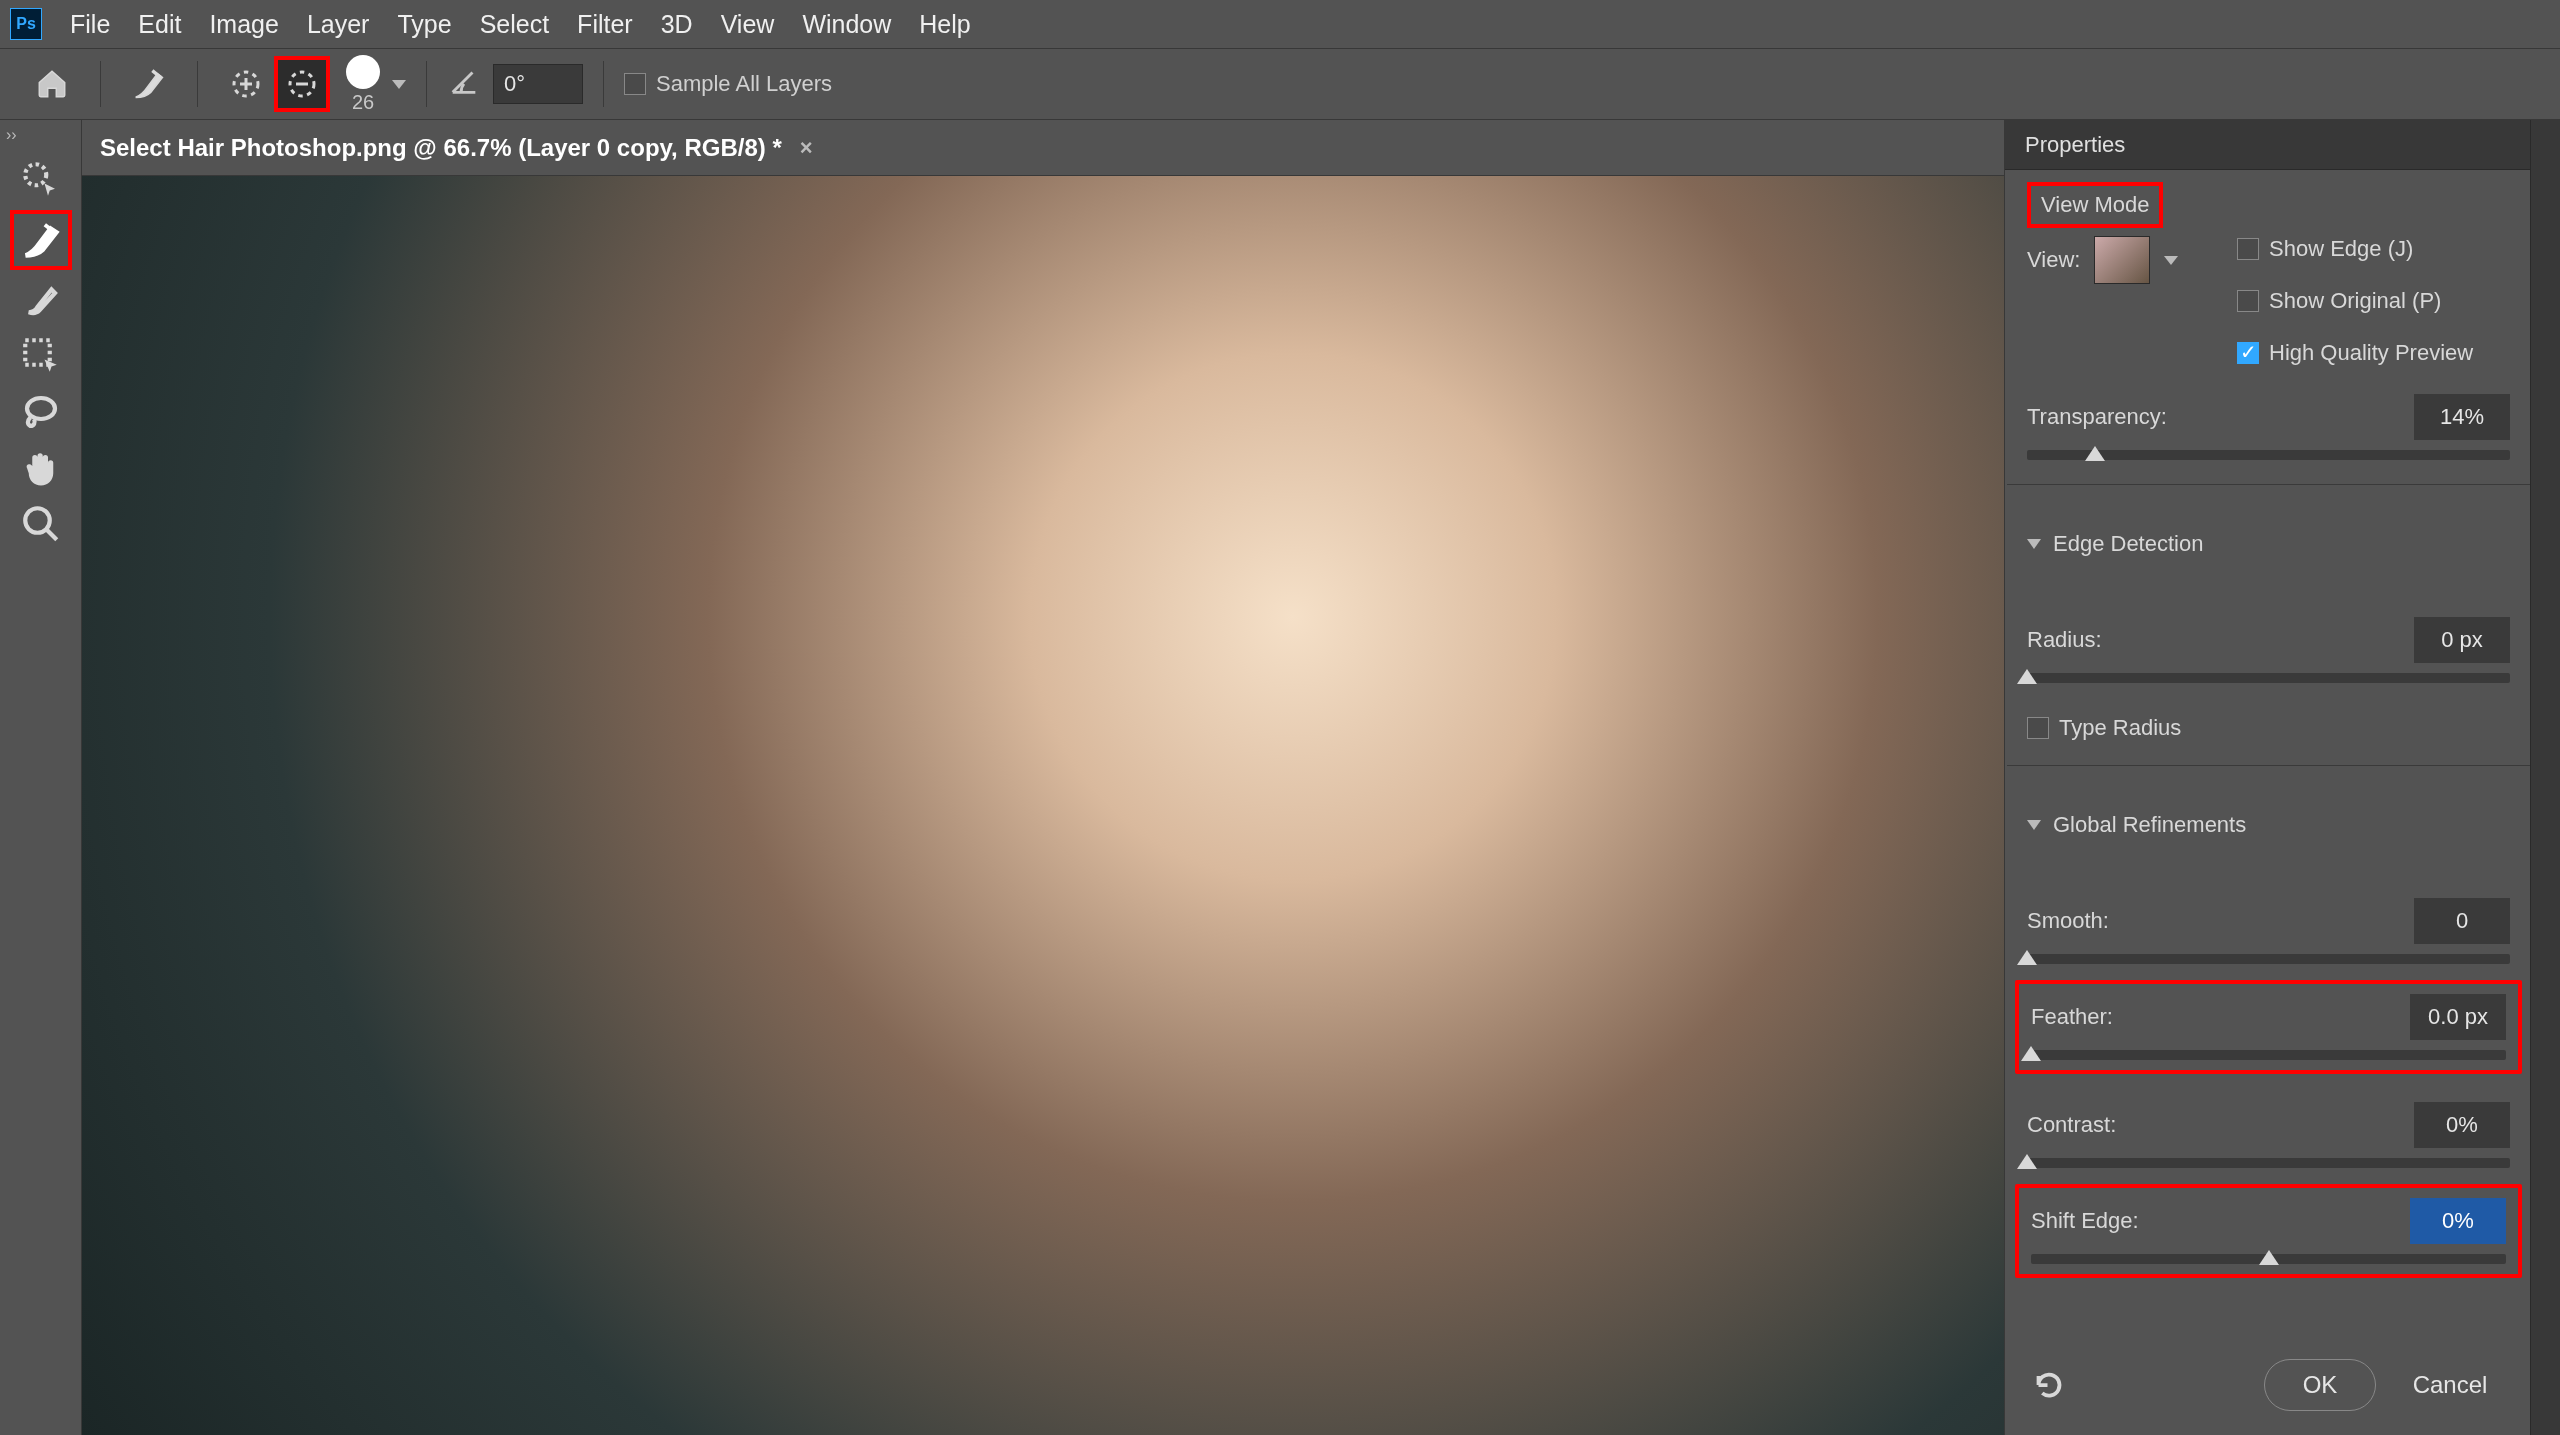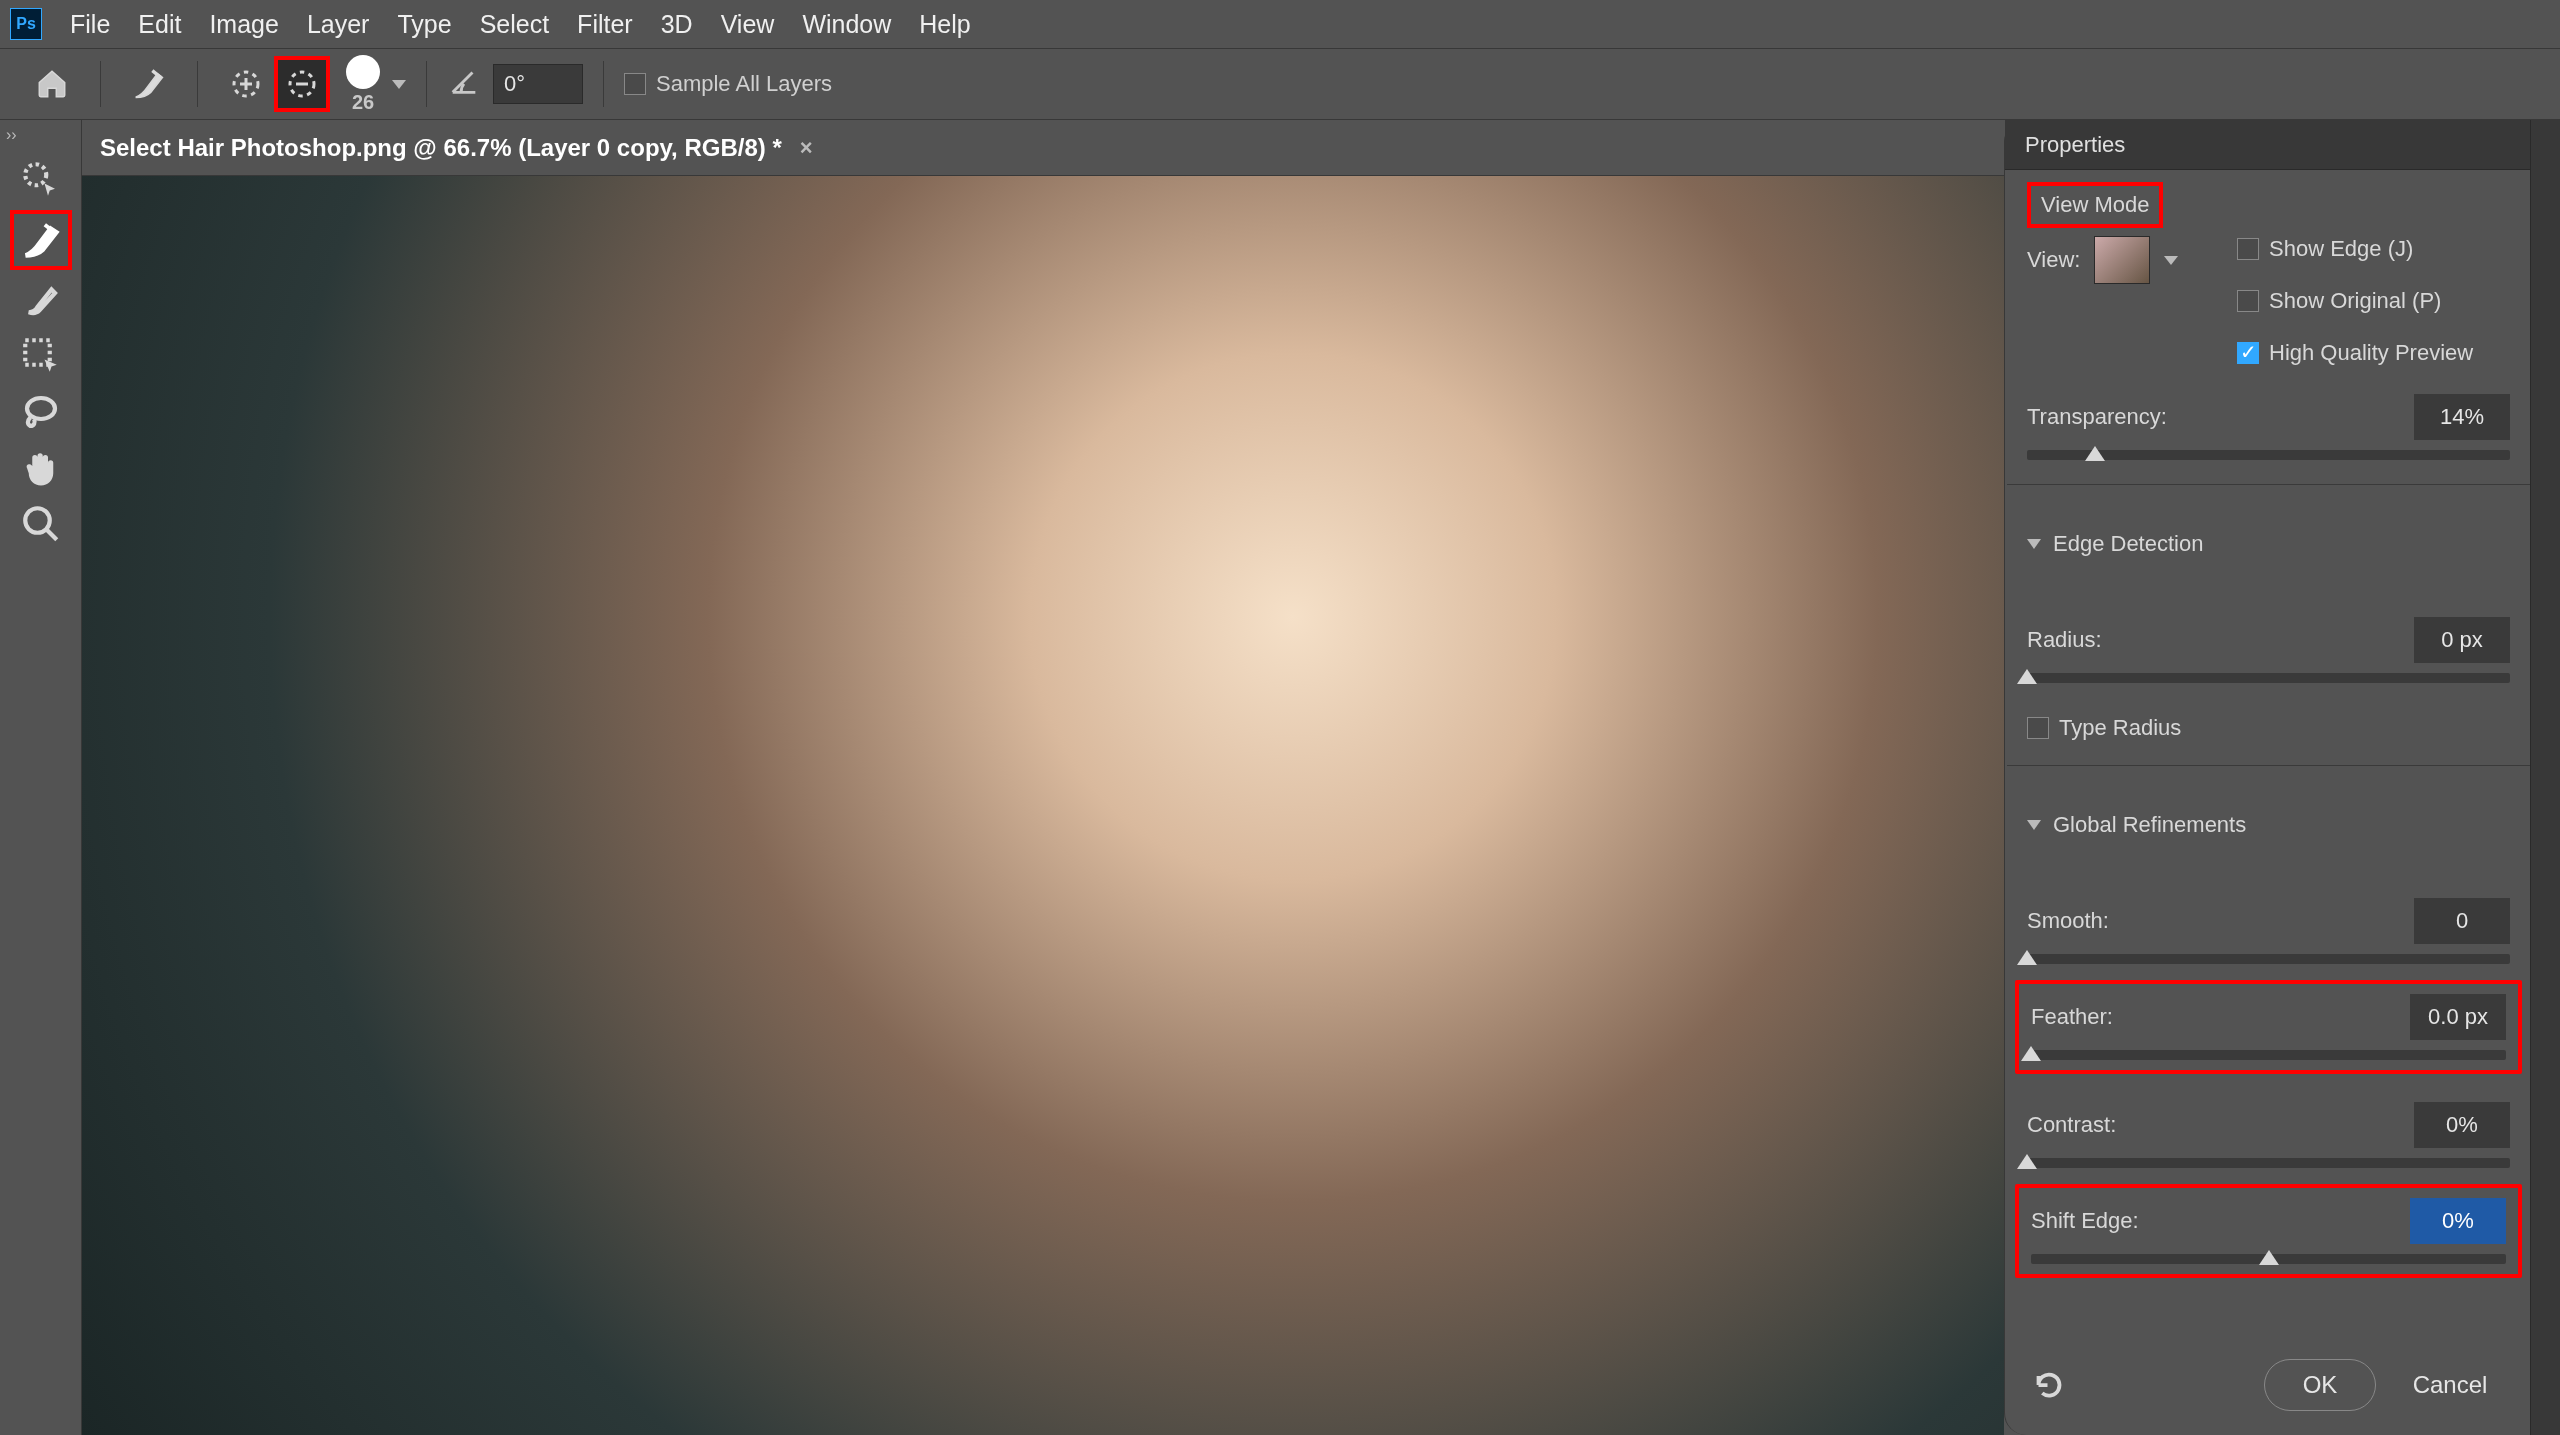--- a/index.html
+++ b/index.html
@@ -8,21 +8,21 @@
 
 .menubar { height: 48px; display: flex; align-items: center; gap: 28px; padding: 0 10px; background: #535353; font-size: 25px; color: #f0f0f0; }
 .ps-icon { width: 32px; height: 32px; background: #001e36; border: 1px solid #31a8ff; display: flex; align-items: center; justify-content: center; font-size: 16px; font-weight: 700; color: #31a8ff; }
 
 
 .optbar { height: 72px; display: flex; align-items: center; gap: 12px; padding: 0 24px; background: #535353; border-top: 1px solid #383838; border-bottom: 1px solid #383838; font-size: 22px; color: #d0d0d0; }
 .optbar .sep { width: 1px; height: 46px; background: #3a3a3a; margin: 0 8px; }
 .icon-sq { width: 56px; height: 56px; display: flex; align-items: center; justify-content: center; }
 .brush-swatch { display: flex; flex-direction: column; align-items: center; margin-left: 4px; }
 .brush-dot { width: 34px; height: 34px; border-radius: 50%; background: #fff; }
-.brush-sz { font-size: 20px; color: #c8c8c8; margin-top: 2px; font-weight: bold; }
+.brush-sz { font-size: 20px; color: #c8c8c8; margin-top: 2px; }
 .angle-input { background: #3a3a3a; border: 1px solid #2a2a2a; color: #e6e6e6; width: 90px; height: 40px; font-size: 22px; padding: 0 10px; }
 .chk { width: 22px; height: 22px; border: 1px solid #888; background: #4a4a4a; display: inline-block; margin-right: 10px; }
 .chk.on { background: #31a8ff; border-color: #31a8ff; position: relative; }
 .chk.on::after { content: "✓"; position: absolute; left: 2px; top: -3px; color: #fff; font-size: 20px; }
 
 .home-icon svg, .opt-brush-icon svg, .brush-mode-icon svg { fill: #d8d8d8; stroke: #d8d8d8; }
 .brush-mode { display: flex; align-items: center; }
 .brush-mode .icon-sq { width: 56px; height: 56px; border: 1px solid transparent; }
 .brush-mode .icon-sq.selected { background: #2c2c2c; }
 
@@ -41,21 +41,21 @@
 
 
 .canvas-col { flex: 1; display: flex; flex-direction: column; background: #2a2a2a; }
 .doctab-row { height: 56px; display: flex; align-items: center; background: #535353; border-bottom: 1px solid #383838; padding-left: 18px; }
 .doctab { display: flex; align-items: center; gap: 14px; color: #fff; font-size: 24px; font-weight: 600; }
 .doctab .close { color: #bbb; font-size: 22px; margin-left: 4px; }
 .canvas { flex: 1; background: radial-gradient(circle at 63% 35%, #f5e0c8 0%, #d9b99d 18%, #836856 40%, #2b3838 70%, #1b2626 100%); position: relative; overflow: hidden; }
 
 
 .panel-col { width: 556px; background: #535353; display: flex; }
-.panel { flex: 1; display: flex; flex-direction: column; font-size: 22px; color: #d8d8d8; border-left: 1px solid #383838; border-radius: 22px; }
+.panel { flex: 1; display: flex; flex-direction: column; font-size: 22px; color: #d8d8d8; border-left: 1px solid #383838; }
 .panel-tab { background: #383838; height: 50px; display: flex; align-items: center; padding-left: 20px; font-size: 22px; color: #e0e0e0; border-bottom: 1px solid #2a2a2a; }
 .panel-body { flex: 1; padding: 12px 20px 0 22px; overflow: hidden; }
 .panel-strip { width: 30px; background: #383838; border-left: 1px solid #2a2a2a; }
 
 .sect-title { padding: 6px 10px; display: inline-block; font-size: 22px; color: #d8d8d8; }
 .view-row { display: flex; align-items: flex-start; margin-top: 8px; }
 .view-left { display: flex; align-items: center; gap: 14px; width: 210px; }
 .thumb { width: 56px; height: 48px; background: linear-gradient(135deg, #caa 0%, #654 100%); border: 1px solid #2a2a2a; }
 .drop-caret { width: 0; height: 0; border-left: 7px solid transparent; border-right: 7px solid transparent; border-top: 9px solid #bbb; }
 .chk-list { display: flex; flex-direction: column; gap: 26px; }

